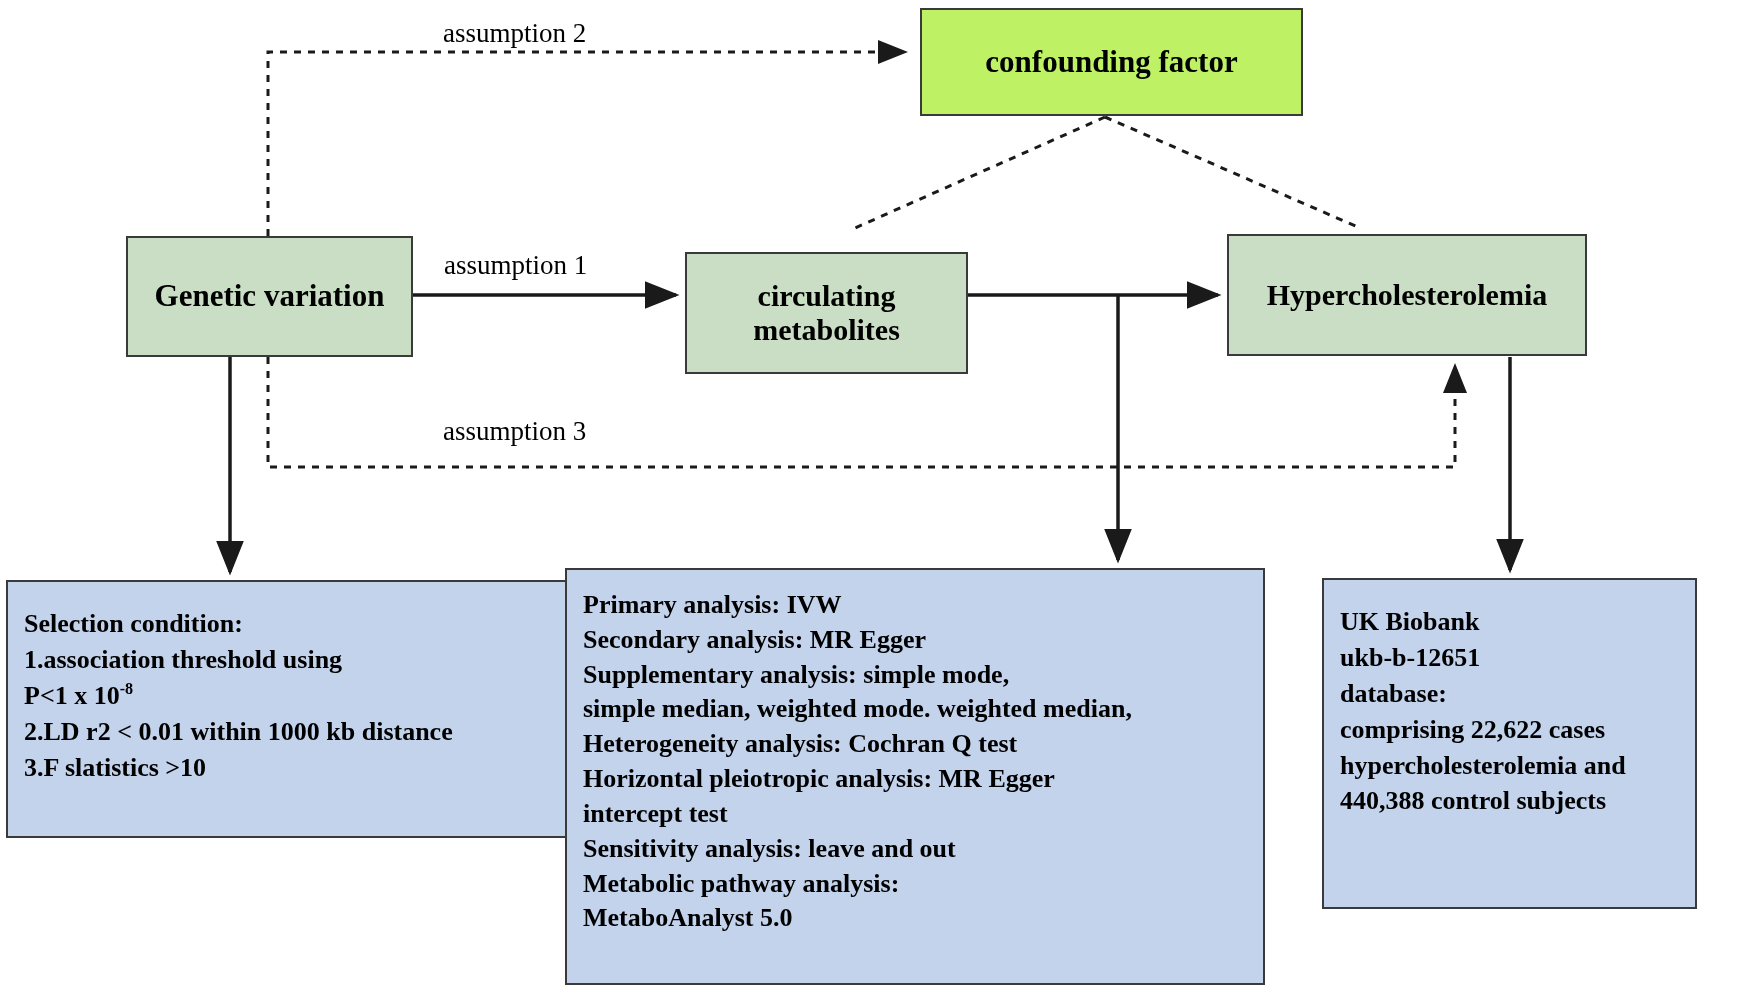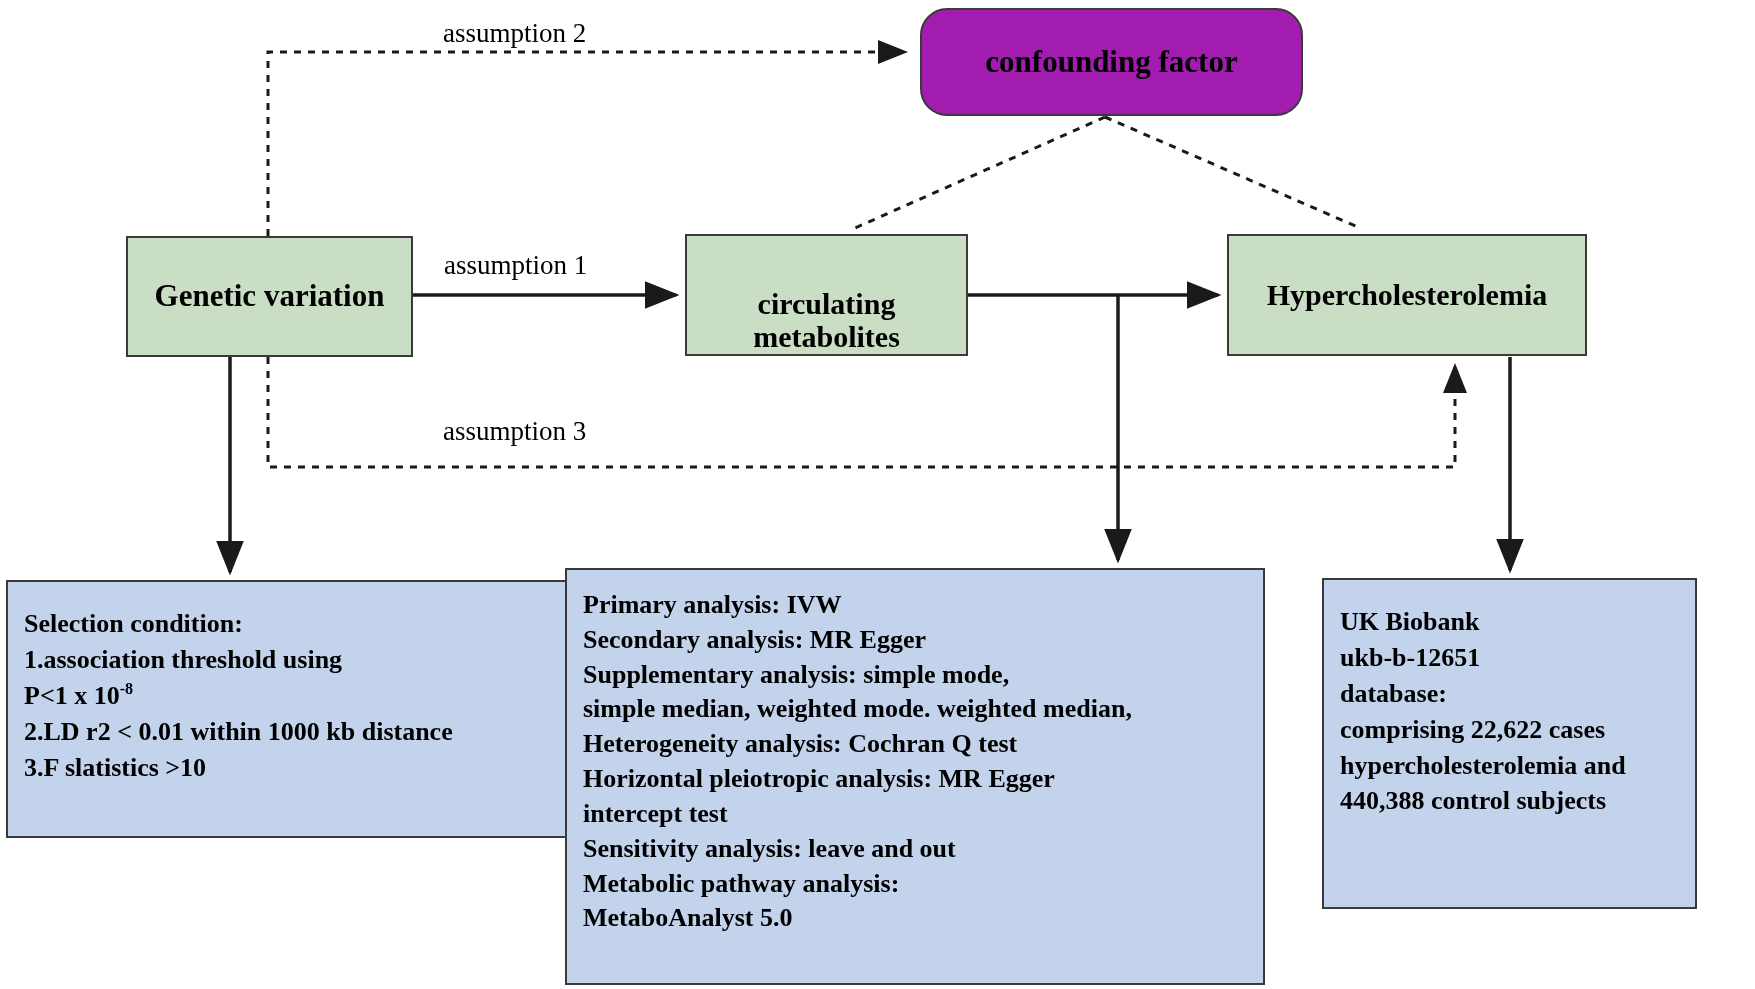--- a/index.html
+++ b/index.html
@@ -31,21 +31,21 @@
     box-sizing: border-box;
     border: 2px solid #3a3a3a;
     display: flex;
     align-items: center;
     justify-content: center;
     text-align: center;
     font-weight: bold;
     line-height: 1.12;
   }
   .node.green { background: #c9dec4; }
-  .node.purple { background: #a21caf; border-radius: 27px; }
+  .node.purple { background: #bef264; }
   .node.blue {
     background: #c3d3ec;
     display: block;
     text-align: left;
     font-weight: bold;
   }
   .edge-label {
     position: absolute;
     font-weight: normal;
     font-size: 27px;
@@ -60,25 +60,24 @@
   }
   #genetic {
     left: 126px;
     top: 236px;
     width: 287px;
     height: 121px;
     font-size: 31px;
   }
   #metabolites {
     left: 685px;
-    top: 234px;
+    top: 252px;
     width: 283px;
     height: 122px;
     font-size: 30px;
-    align-items: flex-end;
   }
   #hyperchol {
     left: 1227px;
     top: 234px;
     width: 360px;
     height: 122px;
     font-size: 30px;
   }
   #selection {
     left: 6px;

